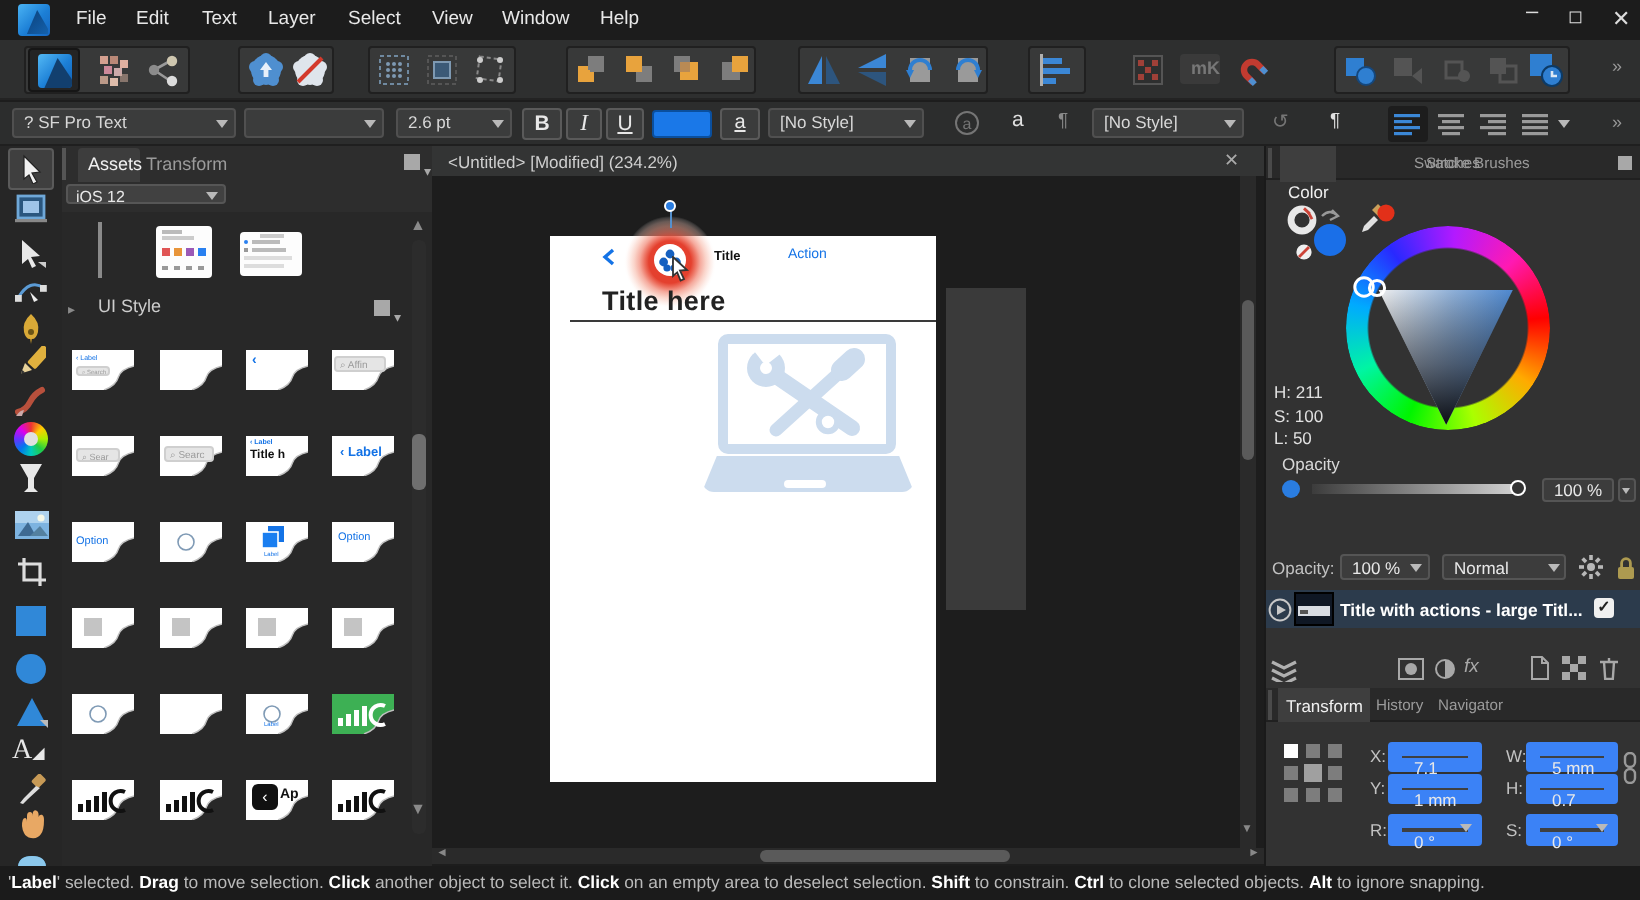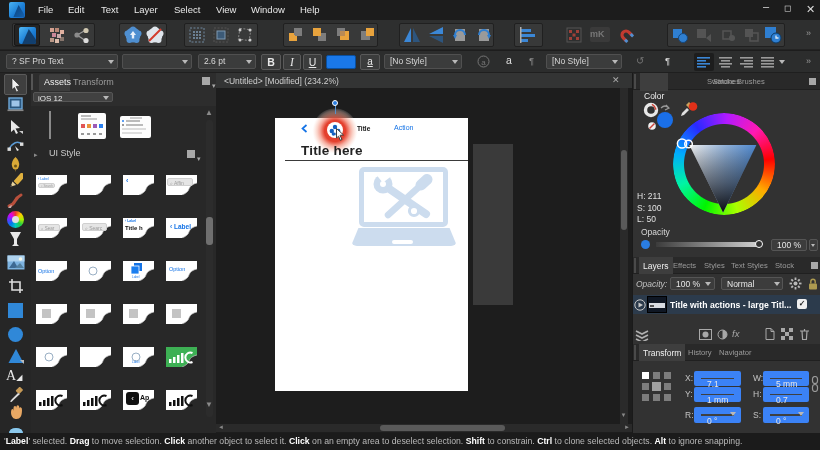--- a/index.html
+++ b/index.html
@@ -191,21 +191,21 @@
   <svg class="abs" style="left:566px;top:7px;" width="17" height="16">
     <rect x="1" y="1" width="14" height="14" fill="none" stroke="#555" stroke-width="1"></rect>
     <g fill="#a04038">
           <rect x="3" y="3" width="3" height="3"></rect>
           <rect x="10" y="3" width="3" height="3"></rect>
           <rect x="3" y="10" width="3" height="3"></rect>
           <rect x="10" y="10" width="3" height="3"></rect>
           <rect x="6.5" y="6.5" width="3" height="3"></rect>
         </g>
   </svg>
-  <div class="abs" style="left:590px;top:7px;width:20px;height:15px;background:#3a3a3a;border-radius:2px;color:#777;font-size:9px;font-weight:bold;text-align:left;line-height:15px;">mK</div>
+  <div class="abs" style="left:590px;top:7px;width:20px;height:15px;background:#3a3a3a;border-radius:2px;color:#777;font-size:9px;font-weight:bold;text-align:right;line-height:15px;">mK</div>
   <svg class="abs" style="left:617px;top:6px;" width="18" height="18">
     <g transform="rotate(135 9 9)">
           <path d="M5 4 L5 9 A4 4 0 0 0 13 9 L13 4" fill="none" stroke="#c23b30" stroke-width="3.2"></path>
     <rect x="3.6" y="3" width="2.8" height="3.4" fill="#4f8fd0"></rect>
           <rect x="11.6" y="3" width="2.8" height="3.4" fill="#4f8fd0"></rect>
         </g>
   </svg>
   <div class="caret" style="left:639px;top:33px;"></div>
   <div class="tgroup" style="left:667px; width:118px;"></div>
   <svg class="abs" style="left:671px;top:6px;" width="18" height="18">
@@ -739,30 +739,21 @@
   <div class="abs" style="left:4px;top:129.5px;color:#e0e0e0;font-size:8.5px;">S: 100</div>
   <div class="abs" style="left:4px;top:141px;color:#e0e0e0;font-size:8.5px;">L: 50</div>
   <div class="abs" style="left:8px;top:154px;color:#d8d8d8;font-size:8.5px;">Opacity</div>
   <div class="abs" style="left:8px;top:166.5px;width:9px;height:9px;border-radius:50%;background:#2a7de1;"></div>
   <div class="abs" style="left:23px;top:169px;width:101px;height:5px;background:linear-gradient(to right,#3c3c3c,#cfcfcf);"></div>
   <div class="abs" style="left:122px;top:166.5px;width:8px;height:8px;border-radius:50%;border:1.5px solid #fff;background:#323232;"></div>
   <div class="abs" style="left:138px;top:166px;width:36px;height:12px;background:#3c3c3c;border:1px solid #555;border-radius:2px;color:#e8e8e8;font-size:8.5px;text-align:center;line-height:11px;">100 %</div>
   <div class="abs" style="left:176px;top:166px;width:9px;height:12px;background:#3c3c3c;border:1px solid #555;border-radius:2px;"></div>
   <div class="caret" style="left:177.5px;top:170.5px;border-left-width:2.5px;border-right-width:2.5px;border-top-width:3.5px;"></div>
 
-  <div class="ptabs" style="top:184px;">
-    <div class="abs" style="left:1px;top:1px;width:2px;height:15px;background:#4a4a4a;"></div>
-    <div class="ptab sel" style="left:6px;">Layers</div>
-    <div class="ptab" style="left:36px;">Effects</div>
-    <div class="ptab" style="left:67px;">Styles</div>
-    <div class="ptab" style="left:94px;">Text Styles</div>
-    <div class="ptab" style="left:138px;">Stock</div>
-    <div class="abs" style="left:178px;top:5px;width:7px;height:7px;background:#a8a8a8;"></div>
-  </div>
-  <div class="abs" style="left:3px;top:206px;color:#c2c2c2;font-size:8.5px;font-style:italic;">Opacity:</div>
+  <div class="abs" style="left:3px;top:206px;color:#c2c2c2;font-size:8.5px;">Opacity:</div>
   <div class="abs" style="left:37px;top:204px;width:45px;height:13px;background:#3c3c3c;border:1px solid #555;border-radius:2px;color:#e8e8e8;font-size:8.5px;padding:1px 0 0 5px;">100 %</div>
   <div class="caret" style="left:72px;top:209px;border-left-width:3px;border-right-width:3px;border-top-width:4px;"></div>
   <div class="abs" style="left:88px;top:204px;width:62px;height:13px;background:#3c3c3c;border:1px solid #555;border-radius:2px;color:#e8e8e8;font-size:8.5px;padding:1px 0 0 5px;">Normal</div>
   <div class="caret" style="left:141px;top:209px;border-left-width:3px;border-right-width:3px;border-top-width:4px;"></div>
   <svg class="abs" style="left:156px;top:204px;" width="13" height="13">
         <circle cx="6.5" cy="6.5" r="2" fill="#b8b8b8"></circle>
         <g stroke="#b8b8b8" stroke-width="1.8">
     <line x1="6.5" y1="0.5" x2="6.5" y2="3"></line>
           <line x1="6.5" y1="10" x2="6.5" y2="12.5"></line>
           <line x1="0.5" y1="6.5" x2="3" y2="6.5"></line>

